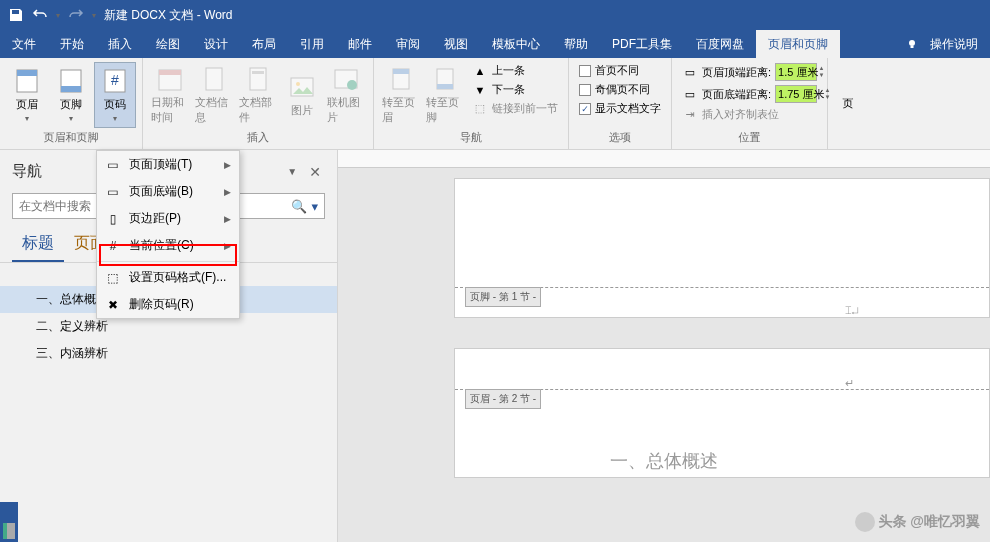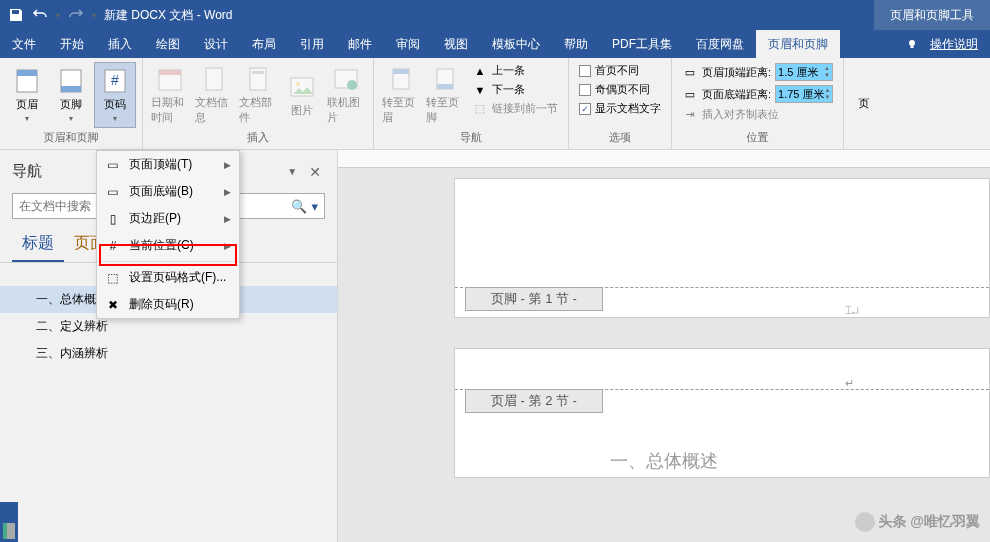--- a/index.html
+++ b/index.html
@@ -7,40 +7,40 @@
 
 .titlebar { height: 30px; background: #2b579a; display: flex; align-items: center; color: white; font-size: 12px; }
 .qat { display: flex; align-items: center; gap: 8px; padding: 0 8px; }
 .qat-icon { width: 16px; height: 16px; display: flex; align-items: center; justify-content: center; }
 .title-center { flex: 1; text-align: left; }
 .title-right { background: #4a6fa5; padding: 0 16px; height: 100%; display: flex; align-items: center; }
 
 .ribbon-tabs { height: 28px; background: #2b579a; display: flex; align-items: center; color: white; font-size: 12px; }
 .ribbon-tab { padding: 0 12px; height: 100%; display: flex; align-items: center; cursor: pointer; }
 .ribbon-tab.active { background: #f1f1f1; color: #2b579a; }
-.ribbon-tab.help { margin-left: auto; display: flex; align-items: center; gap: 12px; text-decoration: underline; }
+.ribbon-tab.help { margin-left: auto; display: flex; align-items: center; gap: 12px; }
 .bulb { width: 12px; height: 12px; }
 
 .ribbon-content { height: 92px; background: #f1f1f1; border-bottom: 1px solid #d4d4d4; display: flex; }
 .ribbon-group { border-right: 1px solid #d4d4d4; padding: 4px 6px; display: flex; flex-direction: column; justify-content: space-between; }
 .group-label { font-size: 11px; text-align: center; color: #666; padding-top: 2px; }
 .group-body { display: flex; gap: 2px; flex: 1; }
 
 .big-btn { width: 42px; display: flex; flex-direction: column; align-items: center; justify-content: center; gap: 2px; font-size: 11px; padding: 2px; cursor: pointer; }
 .big-btn.open { background: #c5d4e8; border: 1px solid #9ab; }
 .big-icon { width: 28px; height: 28px; }
 .dropdown-arrow { font-size: 8px; color: #666; }
 .grayed { opacity: 0.45; }
 
 .small-rows { display: flex; flex-direction: column; gap: 2px; font-size: 11px; }
 .small-row { display: flex; align-items: center; gap: 4px; padding: 1px 4px; cursor: pointer; white-space: nowrap; }
 .small-icon { width: 16px; height: 14px; display: inline-flex; align-items: center; justify-content: center; }
 .chk { width: 12px; height: 12px; border: 1px solid #888; display: inline-flex; align-items: center; justify-content: center; font-size: 9px; background: white; }
 .chk.checked { color: #2b579a; }
-.num-input { width: 58px; height: 18px; border: 1px solid #aaa; font-size: 11px; padding: 0 2px; background: #7dd3fc; display: flex; align-items: center; justify-content: space-between; }
+.num-input { width: 42px; height: 18px; border: 1px solid #aaa; font-size: 11px; padding: 0 2px; background: #bef264; display: flex; align-items: center; justify-content: space-between; }
 .spin { display: flex; flex-direction: column; font-size: 6px; line-height: 7px; color: #666; }
 
 .dropdown-menu { position: absolute; top: 150px; left: 96px; width: 144px; background: #f5f5f5; border: 1px solid #ccc; box-shadow: 2px 2px 6px rgba(0,0,0,0.2); font-size: 12px; z-index: 100; }
 .menu-item { display: flex; align-items: center; padding: 5px 8px; gap: 8px; cursor: pointer; }
 .menu-item .arrow-r { margin-left: auto; font-size: 9px; color: #666; }
 .menu-sep { height: 1px; background: #ddd; margin: 2px 0; }
 .menu-highlight { position: absolute; border: 2px solid red; pointer-events: none; }
 
 .nav-pane { position: absolute; left: 0; top: 150px; width: 338px; bottom: 0; background: #f1f1f1; border-right: 1px solid #d4d4d4; }
 .nav-header { display: flex; align-items: center; padding: 12px 12px 8px; }
@@ -57,21 +57,21 @@
 .nav-arrow { text-align: center; color: #888; font-size: 10px; padding: 2px; }
 .nav-item { padding: 5px 20px 5px 36px; cursor: pointer; }
 .nav-item.selected { background: #d0dff0; }
 
 .doc-area { position: absolute; left: 338px; top: 150px; right: 0; bottom: 0; background: #e6e6e6; overflow: hidden; }
 .ruler { height: 18px; background: #f9f9f9; border-bottom: 1px solid #ccc; }
 .page-sep { margin: 10px 0 0 116px; height: 140px; background: white; border: 1px solid #ccc; position: relative; }
 .page-sep2 { margin: 30px 0 0 116px; height: 130px; background: white; border: 1px solid #ccc; position: relative; }
 .footer-dash { position: absolute; top: 108px; left: 0; right: 0; border-top: 1px dashed #999; }
 .header-dash { position: absolute; top: 40px; left: 0; right: 0; border-top: 1px dashed #999; }
-.section-tab { position: absolute; background: #e8e8e8; border: 1px solid #aaa; font-size: 13px; padding: 2px 25px; color: #555; }
+.section-tab { position: absolute; background: #e8e8e8; border: 1px solid #aaa; font-size: 10px; padding: 2px 4px; color: #555; }
 .cursor-mark { position: absolute; font-size: 11px; color: #999; }
 .heading-text { position: absolute; top: 100px; left: 155px; font-size: 18px; color: #999; }
 
 .watermark { position: absolute; right: 10px; bottom: 10px; font-size: 14px; color: #999; font-weight: bold; }
 .wm-icon { display: inline-block; width: 20px; height: 20px; background: #ccc; border-radius: 50%; vertical-align: middle; }
 .status { position: absolute; left: 0; bottom: 0; width: 18px; height: 40px; background: #2b579a; }
 .status-bar { position: absolute; left: 3px; bottom: 3px; width: 12px; height: 16px; background: linear-gradient(to right, #4a8 30%, #aaa 30%); }
 </style>
 </head>
 <body>
@@ -90,21 +90,20 @@
       </span>
     <span class="dropdown-arrow">▾</span>
     <span class="qat-icon grayed">
         <svg viewBox="0 0 16 16" fill="none" stroke="white" stroke-width="1.5">
           <path d="M2 10a4 4 0 014-4h8M11 3l3 3-3 3"></path>
         </svg>
       </span>
     <span class="dropdown-arrow">▾</span>
   </div>
   <div class="title-center">新建 DOCX 文档 - Word</div>
-  <div class="title-right">页眉和页脚工具</div>
 </div>
 
 <div class="ribbon-tabs">
   <div class="ribbon-tab">文件</div>
   <div class="ribbon-tab">开始</div>
   <div class="ribbon-tab">插入</div>
   <div class="ribbon-tab">绘图</div>
   <div class="ribbon-tab">设计</div>
   <div class="ribbon-tab">布局</div>
   <div class="ribbon-tab">引用</div>

